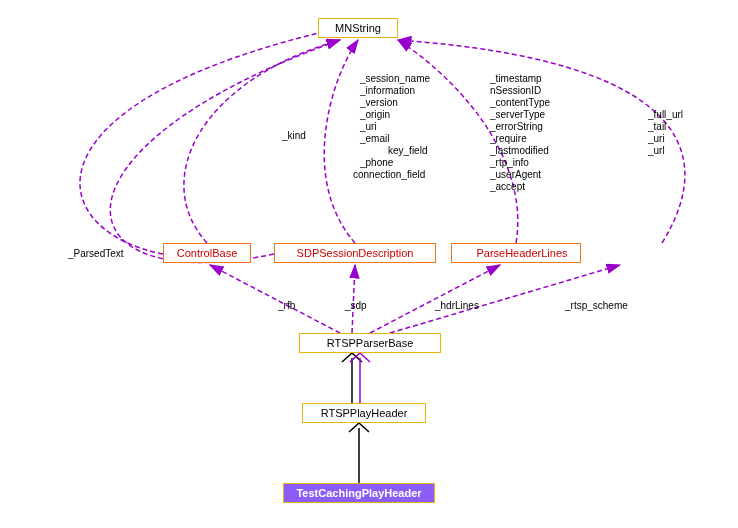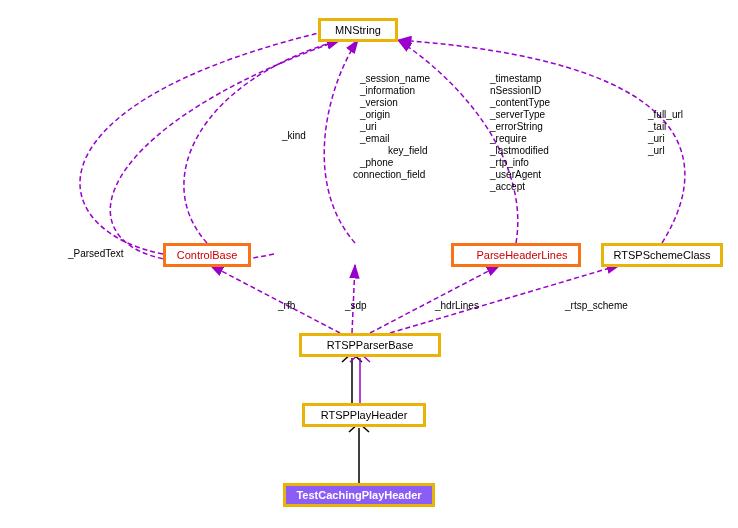--- a/index.html
+++ b/index.html
@@ -13,33 +13,33 @@
       position: relative;
     }
     .diagram-container {
       width: 738px;
       height: 528px;
       position: relative;
     }
     .node {
       position: absolute;
       background: #ffffff;
-      border: 3px solid #eab308;
+      border: 1px solid #eab308;
       padding: 3px 6px;
       font-size: 11px;
       text-align: center;
       white-space: nowrap;
     }
     .node-bold {
       font-weight: bold;
       background: #8b5cf6;
       color: #ffffff;
     }
     .node-red-border {
-      border: 3px solid #f97316;
+      border: 1px solid #f97316;
       color: #cc0000;
     }
     .label {
       position: absolute;
       font-size: 10px;
       color: #000000;
       background: transparent;
       text-align: center;
     }
     svg.arrows {
@@ -128,24 +128,24 @@
 
   <div class="label" style="left:648px; top:109px;">_full_url</div>
   <div class="label" style="left:648px; top:121px;">_tail</div>
   <div class="label" style="left:648px; top:133px;">_uri</div>
   <div class="label" style="left:648px; top:145px;">_url</div>
 
   <div class="label" style="left:68px; top:248px;">_ParsedText</div>
 
   <div class="node node-red-border" style="left:163px; top:243px; width:88px;">ControlBase</div>
 
+  <div class="node node-red-border" style="left:274px; top:243px; width:162px;">SDPSessionDescription</div>
 
   <div class="node node-red-border" style="left:451px; top:243px; width:130px;padding-left:18px;">ParseHeaderLines</div>
 
-  <div class="node" style="left:601px; top:243px; width:122px;">RTSPSchemeClass</div>
 
   <div class="label" style="left:278px; top:300px;">_rfb</div>
 
   <div class="label" style="left:345px; top:300px;">_sdp</div>
 
   <div class="label" style="left:435px; top:300px;">_hdrLines</div>
 
   <div class="label" style="left:565px; top:300px;">_rtsp_scheme</div>
 
   <div class="node" style="left:299px; top:333px; width:142px;">RTSPParserBase</div>

